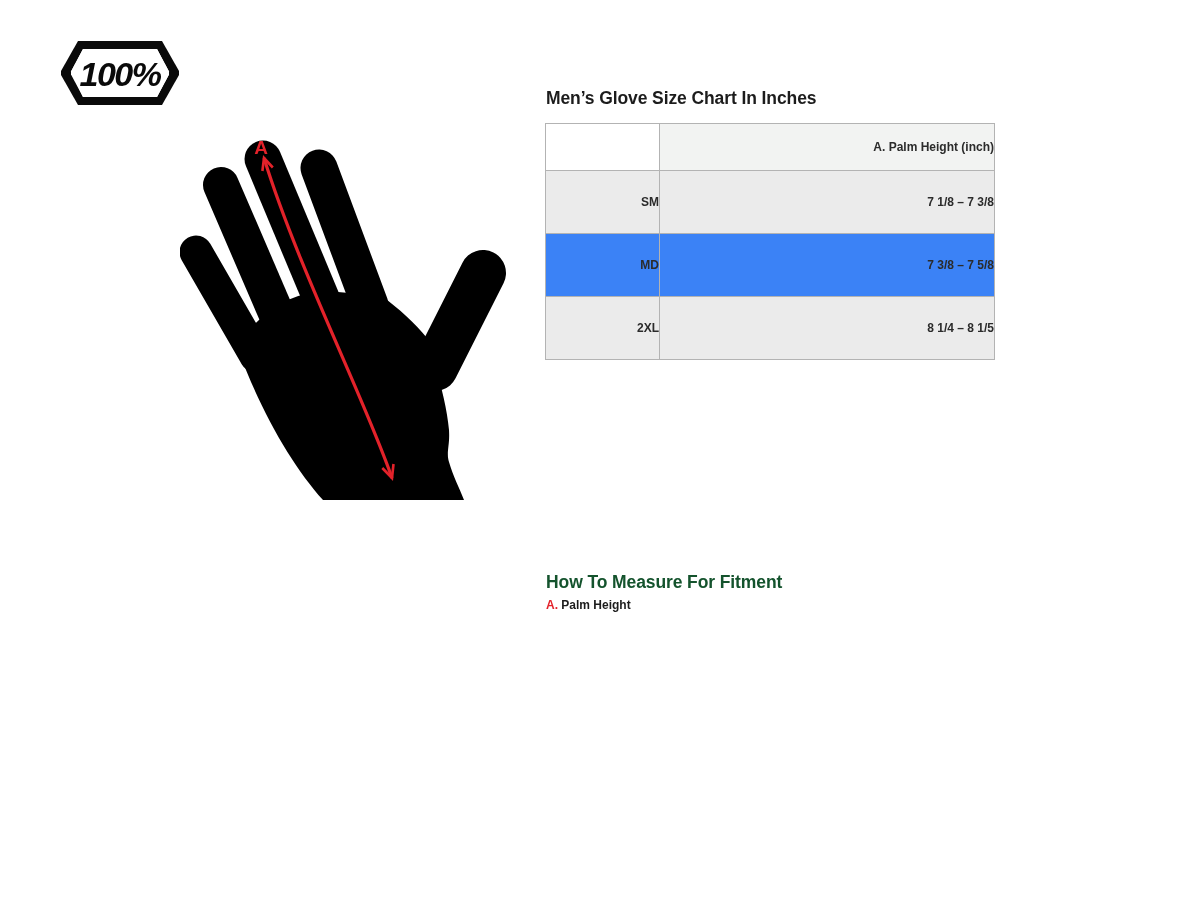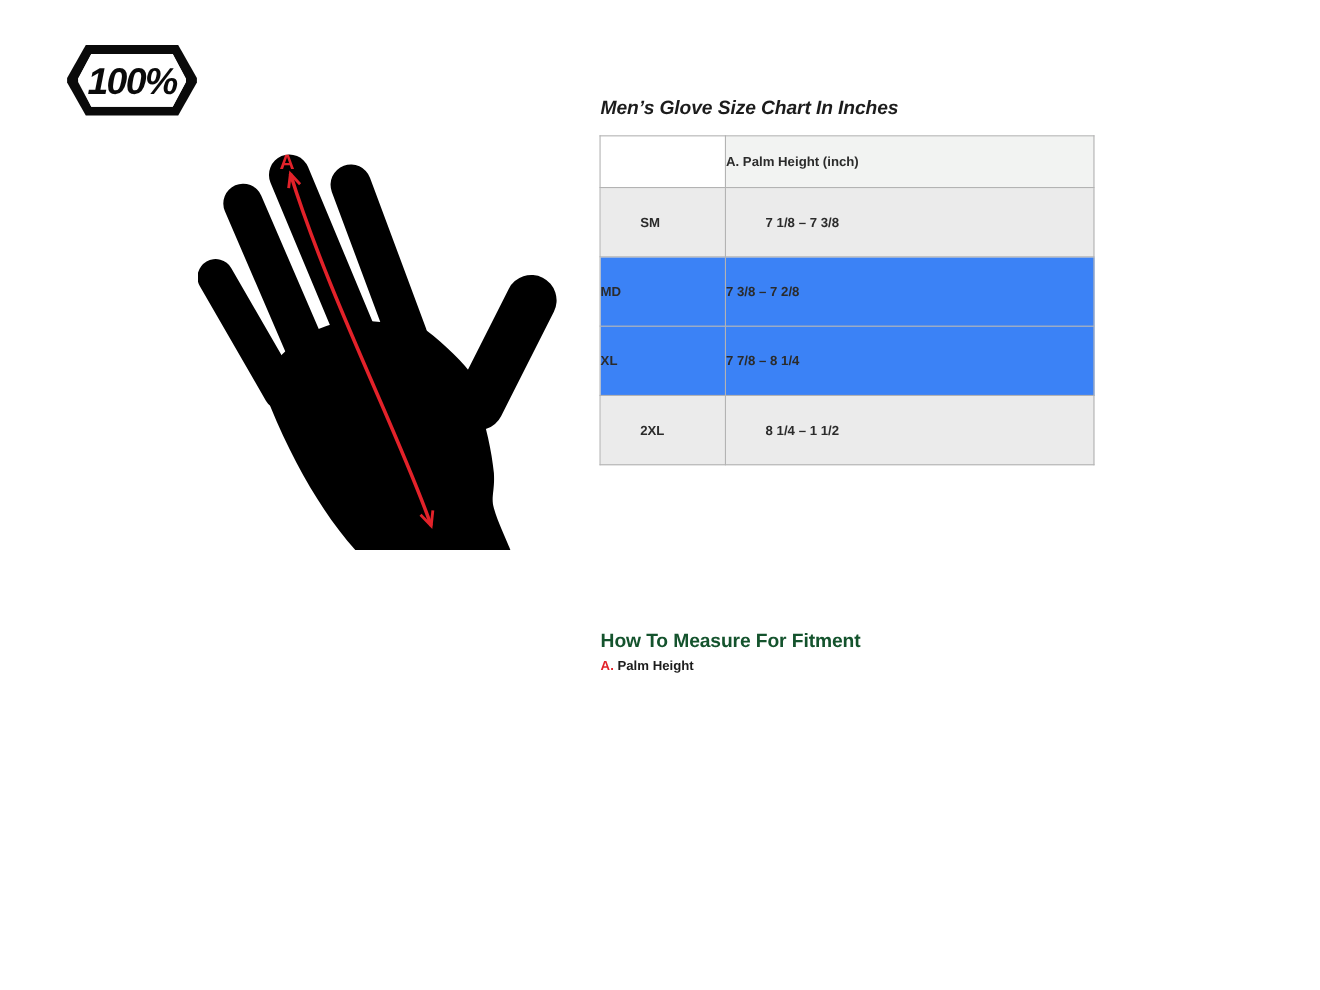--- a/index.html
+++ b/index.html
@@ -11,29 +11,29 @@
     color:#1d1d1d;
     overflow:hidden;
   }
   
   .logo{position:absolute;left:60px;top:40px;width:120px;height:66px;}
   
   .hand{position:absolute;left:180px;top:110px;width:340px;height:400px;}
   
   .chart-title{
     position:absolute;left:546px;top:88px;
-    font-size:17.5px;font-weight:700;letter-spacing:-0.1px;color:#1c1c1c;font-style:italic;
+    font-size:17.5px;font-weight:700;letter-spacing:-0.1px;color:#1c1c1c;
   }
   table.size-table{
     position:absolute;left:545px;top:123px;
     border-collapse:collapse;table-layout:fixed;width:447px;
   }
   table.size-table th,table.size-table td{
     border:1px solid #b3b3b3;
-    text-align:left;vertical-align:middle;
+    text-align:right;vertical-align:middle;
     font-size:12px;font-weight:700;color:#2b2b2b;
     padding:0;
   }
   th.blank-corner{border:none;background:transparent;width:113px;}
   th.value-col{background:#f2f3f2;height:46px;width:334px;}
   table.size-table tr.row{height:63px;}
   table.size-table tr.row td{background:#3b82f6;}
   table.size-table tr.row.alt td{background:#ebebeb;padding-left:36px;}
   .measure-title{
     position:absolute;left:546px;top:572px;
@@ -106,29 +106,25 @@
         <th class="value-col">A. Palm Height (inch)</th>
       </tr>
     </thead>
     <tbody>
         <tr class="row alt">
           <td>SM</td>
           <td>7 1/8 – 7 3/8</td>
         </tr>
         <tr class="row">
           <td>MD</td>
-          <td>7 3/8 – 7 2/8</td>
-        </tr>
-        <tr class="row">
-          <td>XL</td>
-          <td>7 7/8 – 8 1/4</td>
+          <td>7 3/8 – 7 5/8</td>
         </tr>
         <tr class="row alt">
           <td>2XL</td>
-          <td>8 1/4 – 1 1/2</td>
+          <td>8 1/4 – 8 1/5</td>
         </tr>
       </tbody>
   </table>
 
   <div class="measure-title">How To Measure For Fitment</div>
   <div class="measure-item-label">
     <span class="key">A.</span>
     <span>Palm Height</span>
   </div>
 

